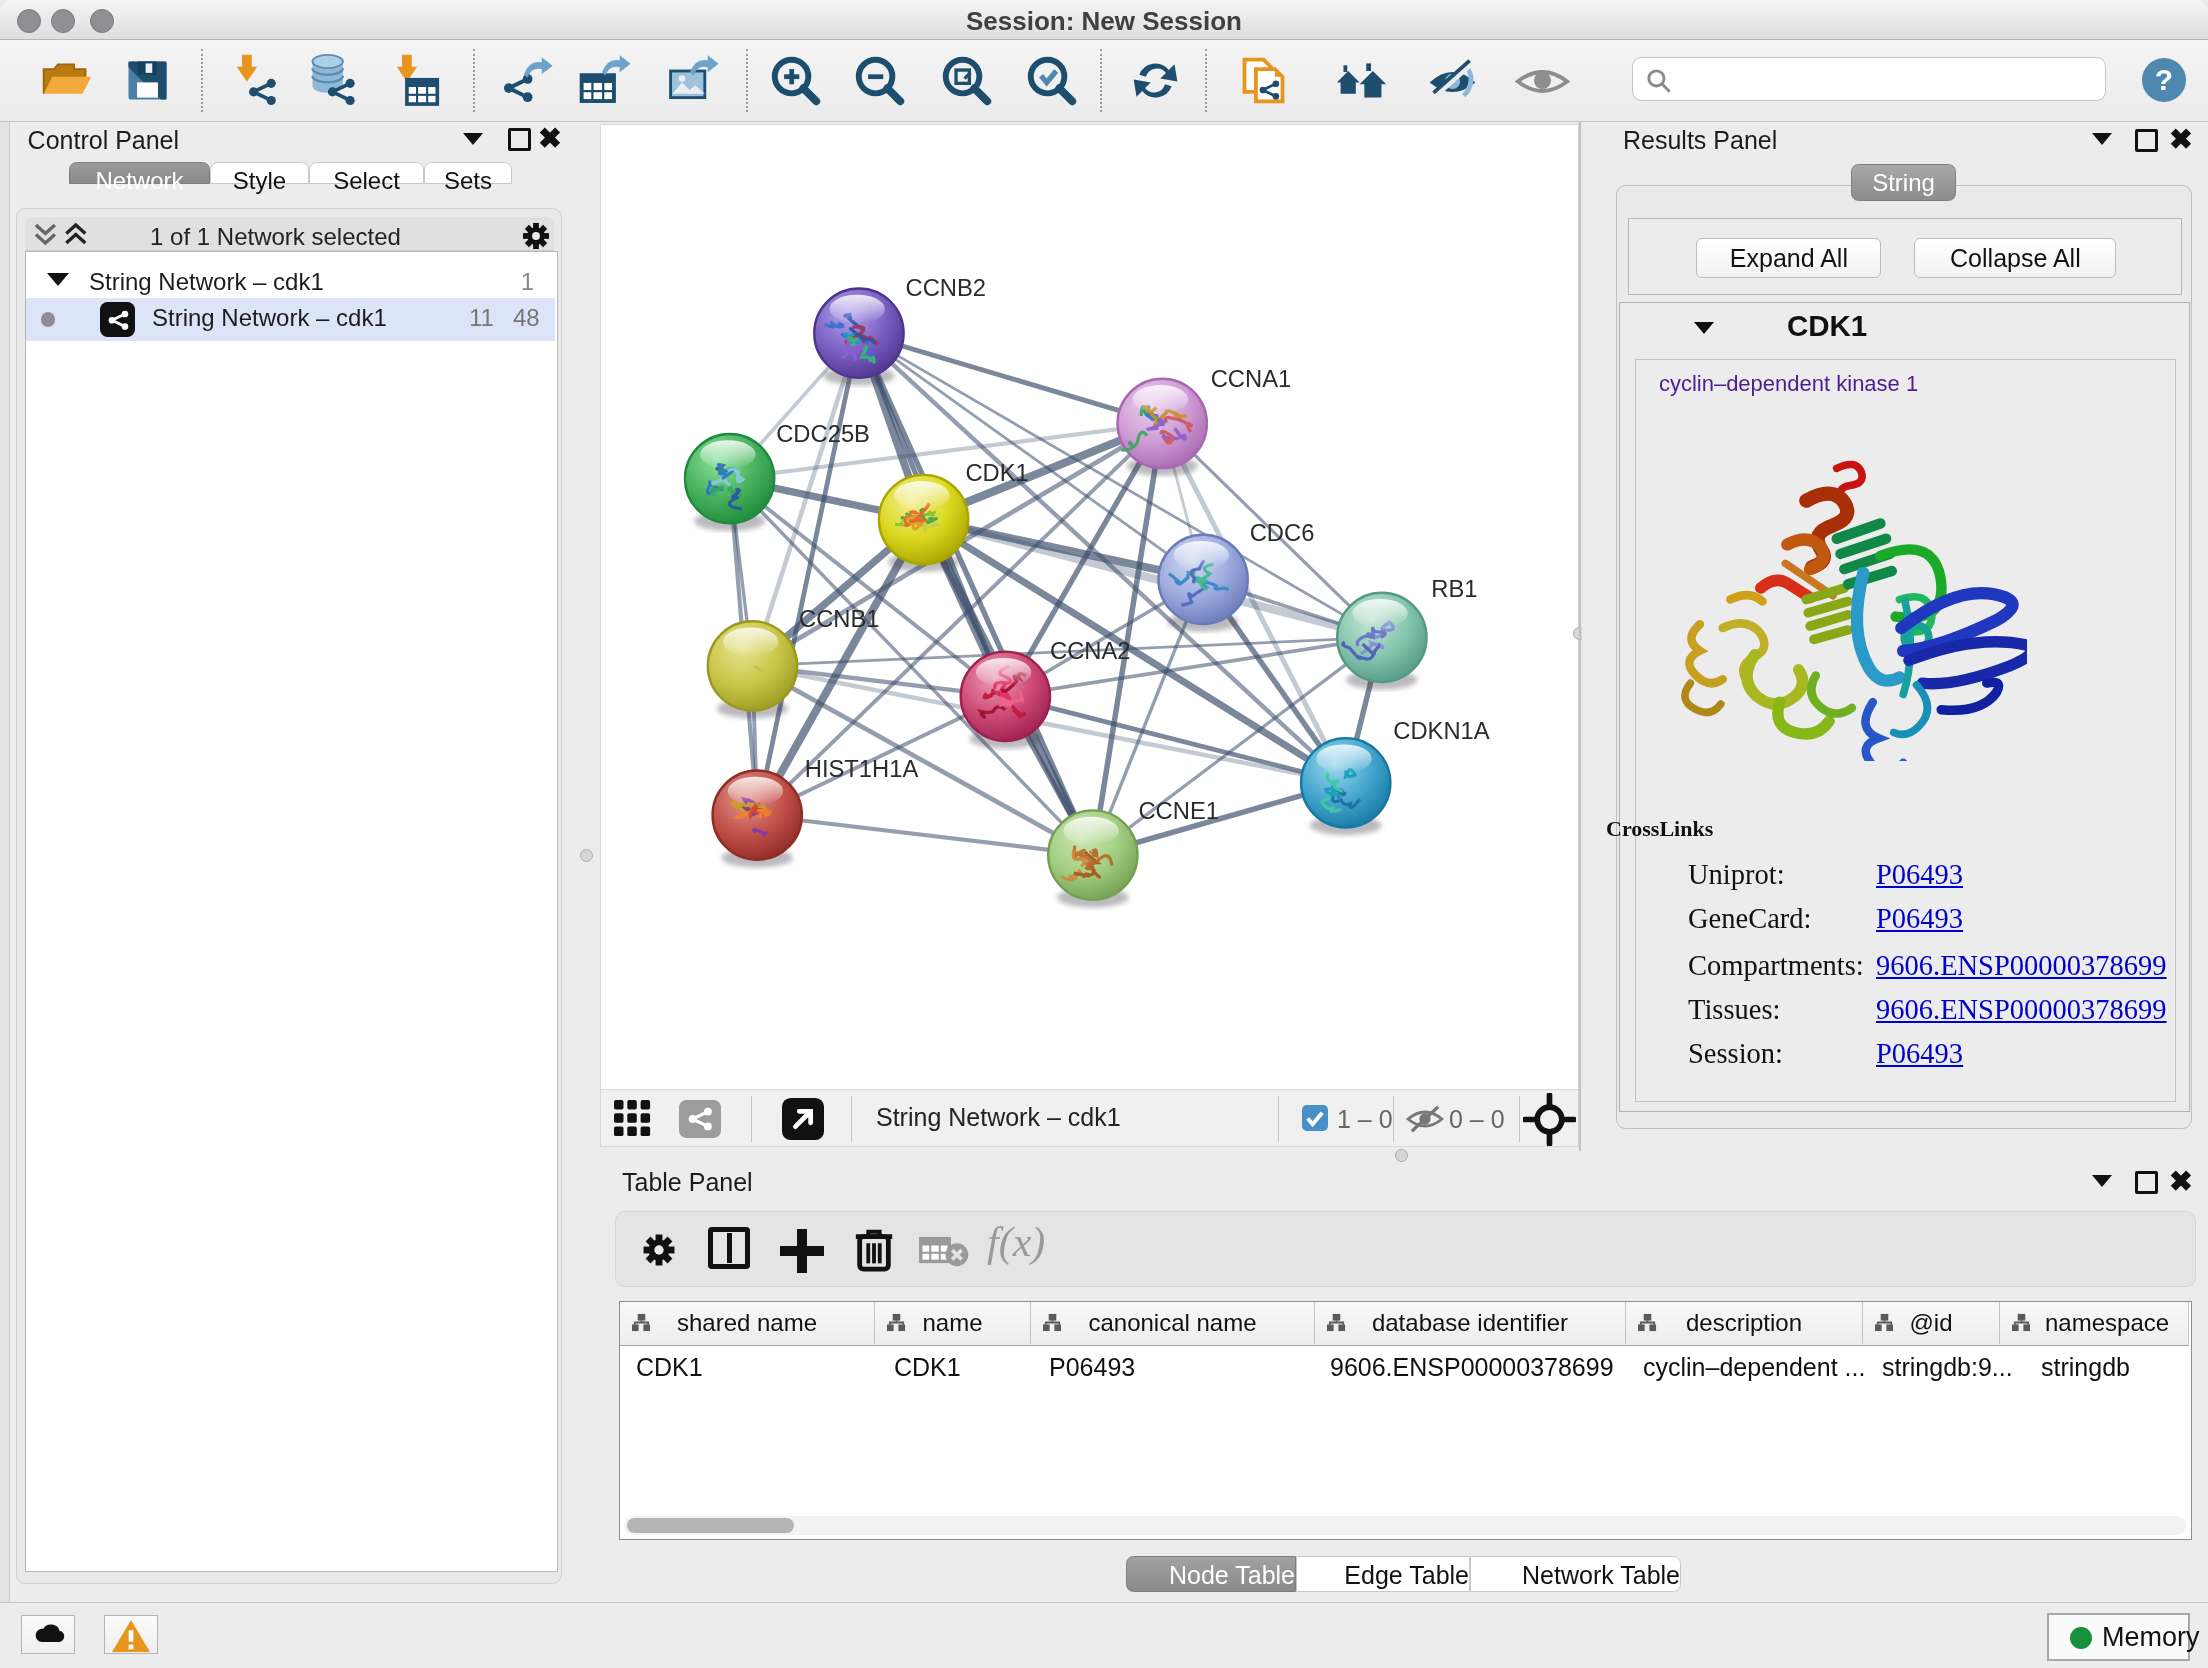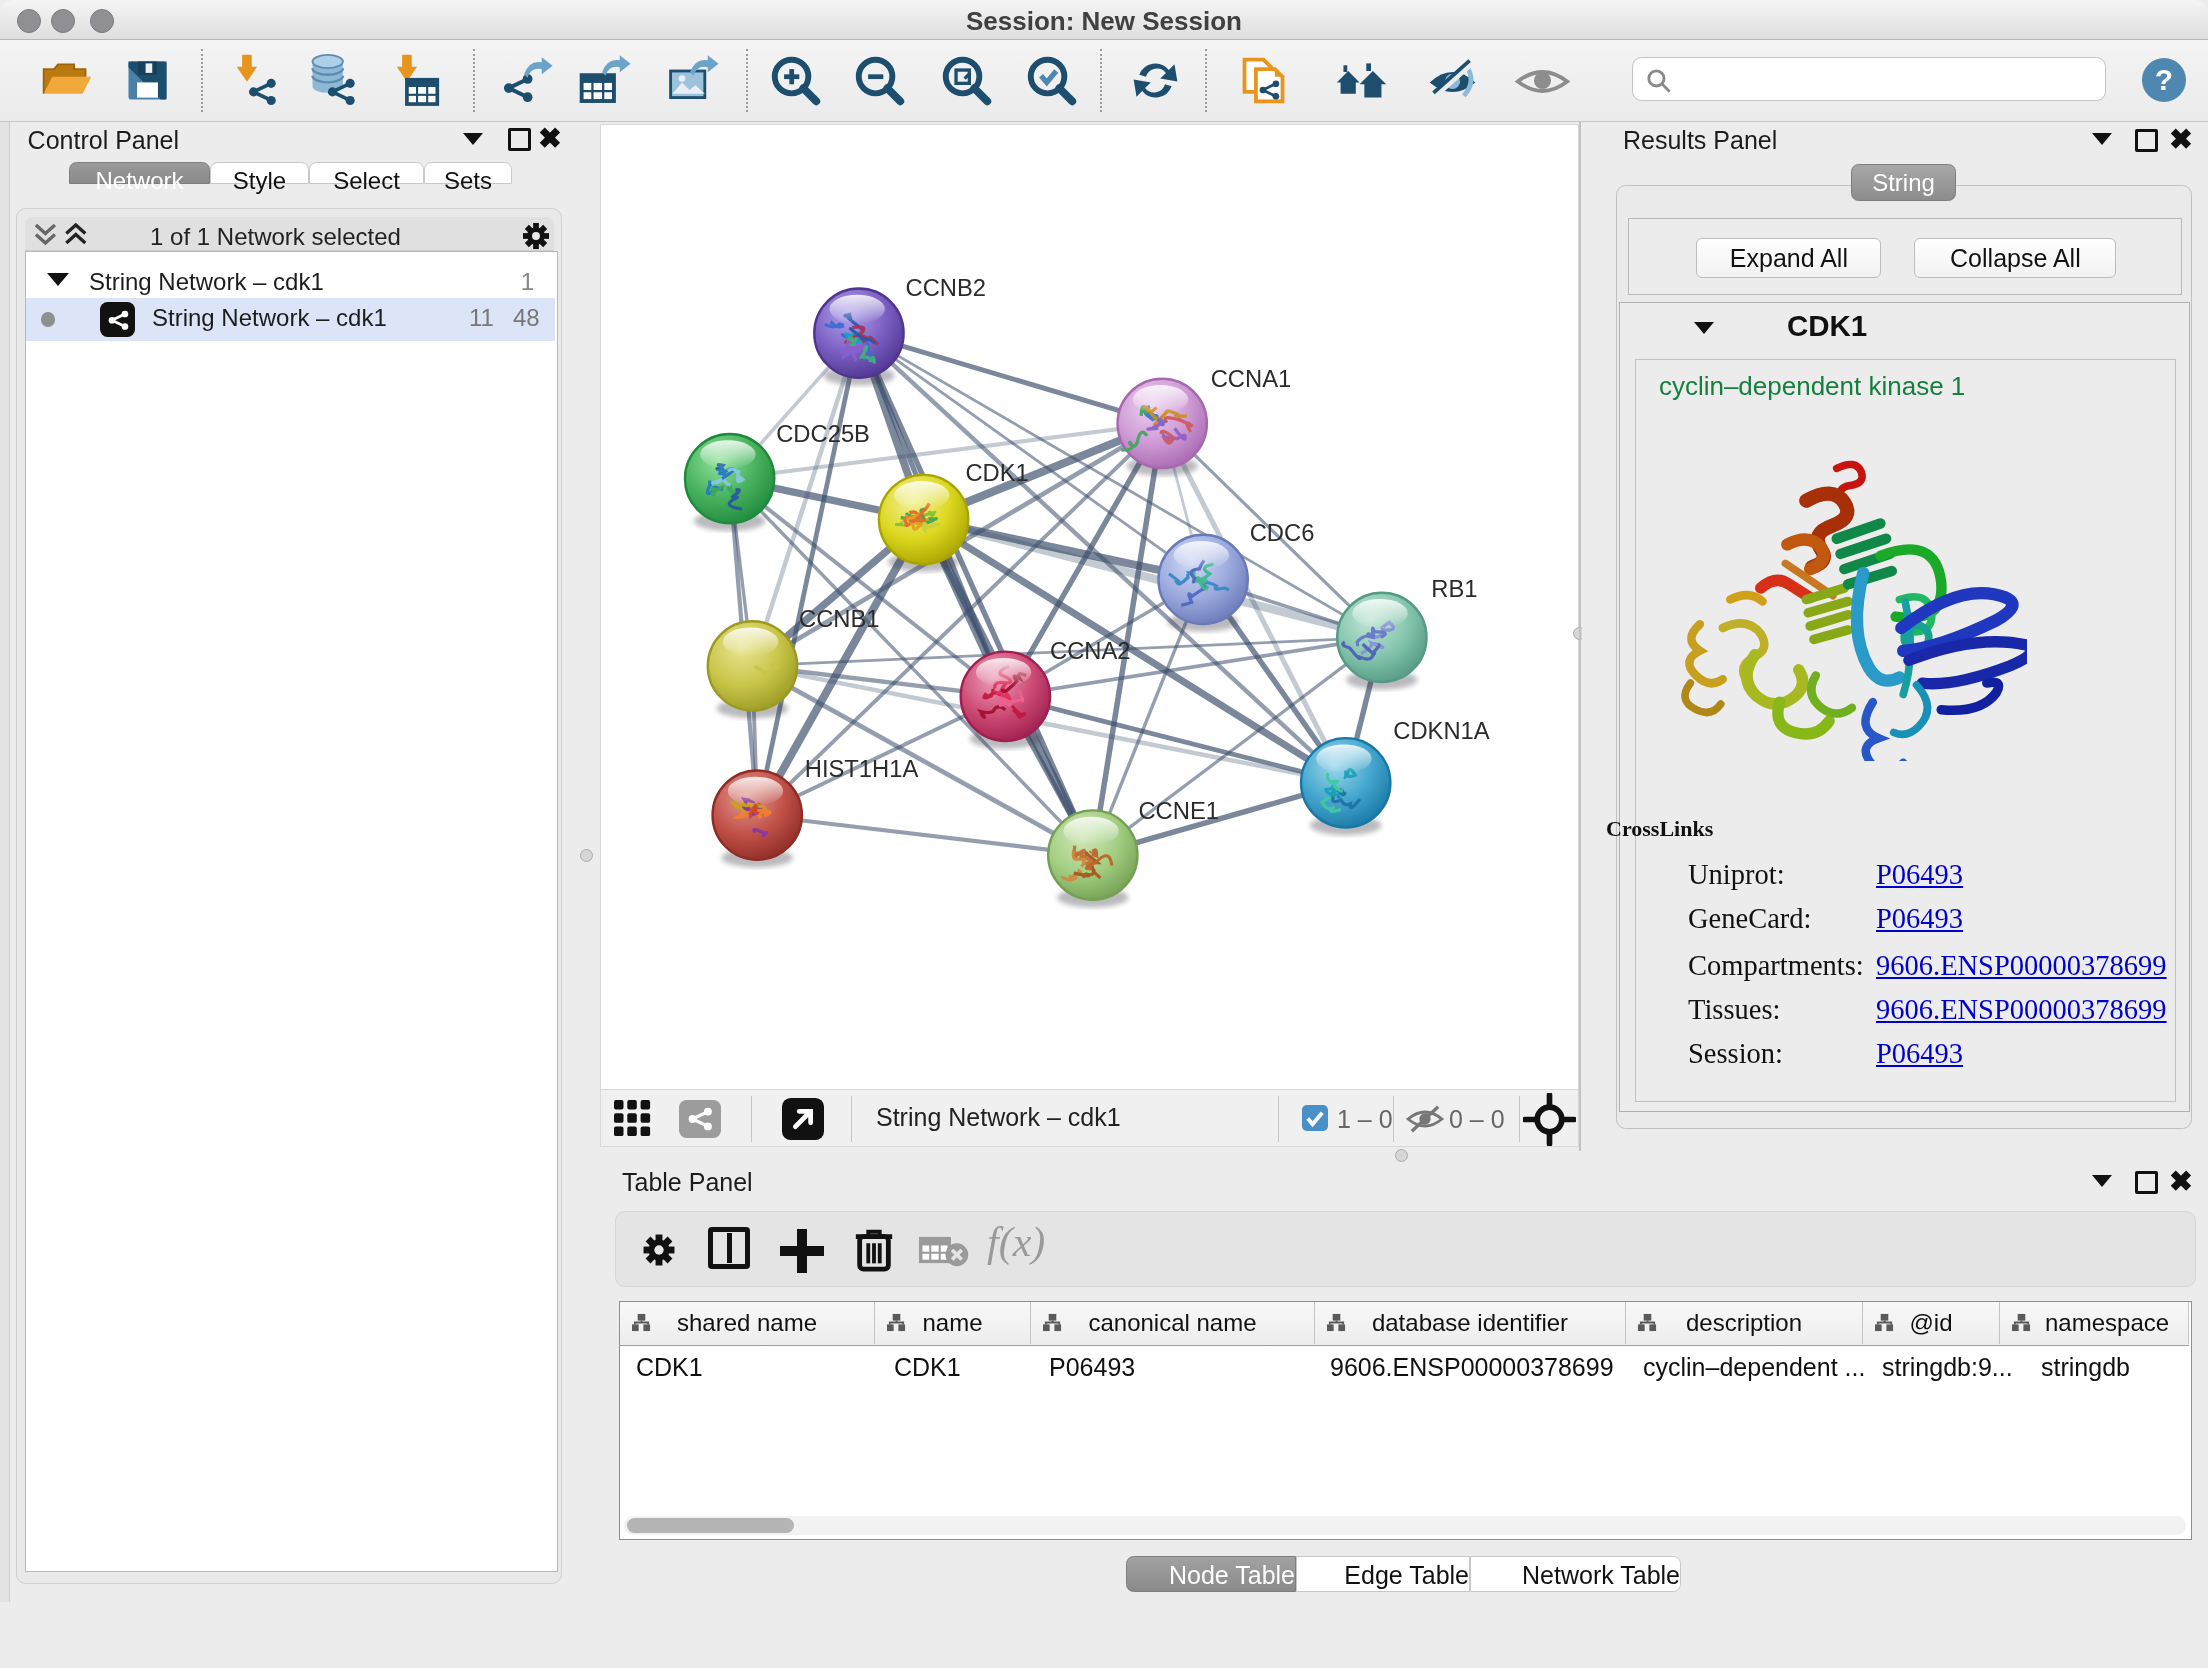--- a/index.html
+++ b/index.html
@@ -535,21 +535,21 @@
       <div class="closex" style="position:absolute;left:587px;top:4.8px">✖</div>
       <div id="rp-box">
         <div id="expbox">
           <div class="btn" style="left:67px;top:19px;width:185px;height:40px;line-height:38px">Expand All</div>
           <div class="btn" style="left:285px;top:19px;width:202px;height:40px;line-height:38px">Collapse All</div>
         </div>
         <div id="secbox">
           <div class="ddtri" style="position:absolute;left:74px;top:19px"></div>
           <div style="position:absolute;left:167px;top:5.7px;font-size:29.5px;font-weight:700;color:#111">CDK1</div>
           <div id="innerbox">
-            <div style="position:absolute;left:23px;top:11.4px;font-size:26px;color:#15803d">cyclin–dependent kinase 1</div>
+            <div style="position:absolute;left:23px;top:11.4px;font-size:22px;color:#4c1d95">cyclin–dependent kinase 1</div>
           </div>
         </div>
       </div>
     </div>
     <div id="stringtab" class="abs" style="left:1851px;top:164px">String</div>
     <svg class="abs" style="left:1673px;top:457px" width="354" height="304" viewBox="0 0 372 320">
       <path d="M172,12 q20,-10 26,4 q4,12 -12,14 q-14,2 -10,16" fill="none" stroke-linecap="round" stroke="#c81410" stroke-width="8"></path>
       <path d="M140,46 q28,-16 40,2 q10,16 -12,24 q-24,8 -12,26 q8,12 -10,18" fill="none" stroke-linecap="round" stroke="#a83008" stroke-width="15"></path>
       <path d="M120,92 q24,-12 36,4 q8,14 -12,22" fill="none" stroke-linecap="round" stroke="#c05810" stroke-width="13"></path>
       <path d="M92,138 q16,-14 30,-4 l22,14" fill="none" stroke-linecap="round" stroke="#d83018" stroke-width="12"></path>
@@ -706,13 +706,29 @@
         <div id="hscroll">
           <div id="hthumb"></div>
         </div>
       </div>
       <div style="position:absolute;left:557px;top:394px;height:38px">
         <div class="btab tabsel" style="left:0px;width:170px;line-height:36px;border-radius:7.6px 0 0 7.6px">Node Table</div>
         <div class="btab" style="left:170px;width:174px;line-height:36px;border-radius:0">Edge Table</div>
         <div class="btab" style="left:344px;width:211px;line-height:36px;border-radius:0 7.6px 7.6px 0">Network Table</div>
       </div>
     </div>
+    <div id="statusbar" class="abs">
+      <div class="sbtn" style="left:21px"></div>
+      <svg style="position:absolute;left:29.5px;top:18px" width="38" height="27" viewBox="0 0 40 28">
+        <path d="M12,22 a7,7 0 1 1 2,-14 a9,8 0 0 1 17,2 a6,6 0 0 1 -2,12 z" fill="#111"></path>
+      </svg>
+      <div class="sbtn" style="left:104px"></div>
+      <svg style="position:absolute;left:110px;top:15px" width="42" height="36" viewBox="0 0 44 38">
+        <path d="M22,2 L42,36 L2,36 z" fill="#e8951d" rx="4"></path>
+        <rect x="19.5" y="13" width="5" height="12" fill="#fff"></rect>
+        <rect x="19.5" y="28" width="5" height="5" fill="#fff"></rect>
+      </svg>
+      <div id="membtn">
+        <span style="position:absolute;left:21px;top:12.4px;width:22px;height:22px;border-radius:50%;background:#18903c"></span>
+        <span style="position:absolute;left:53px;top:7.6px">Memory</span>
+      </div>
+    </div>
   </div>
 
 </body></html>

